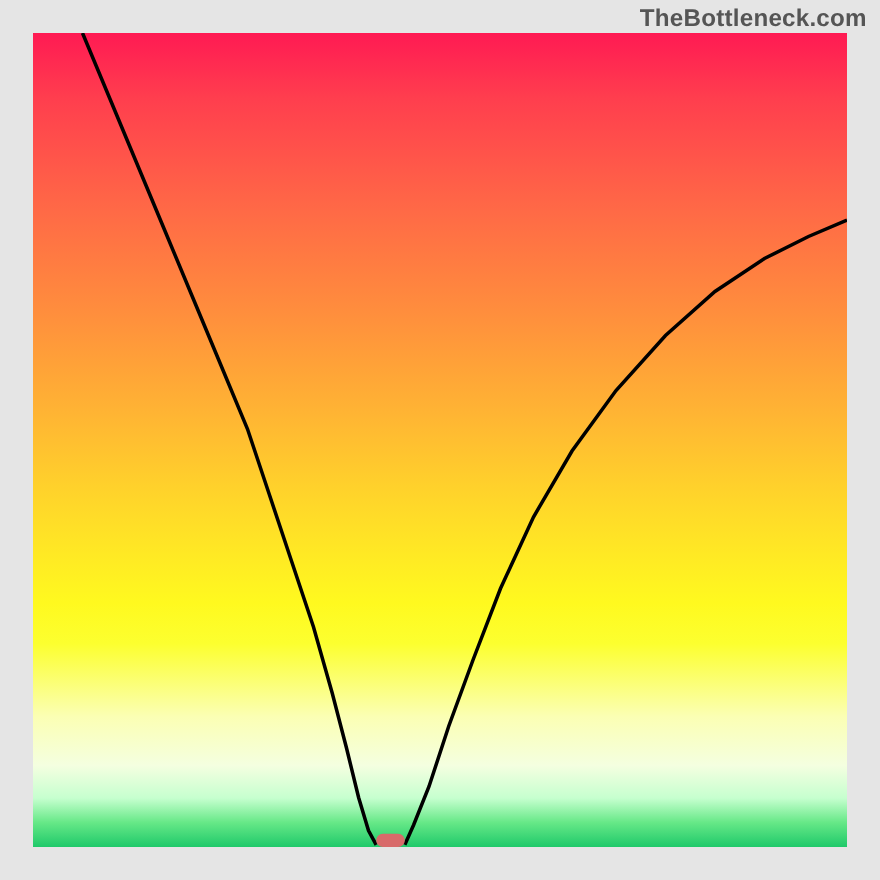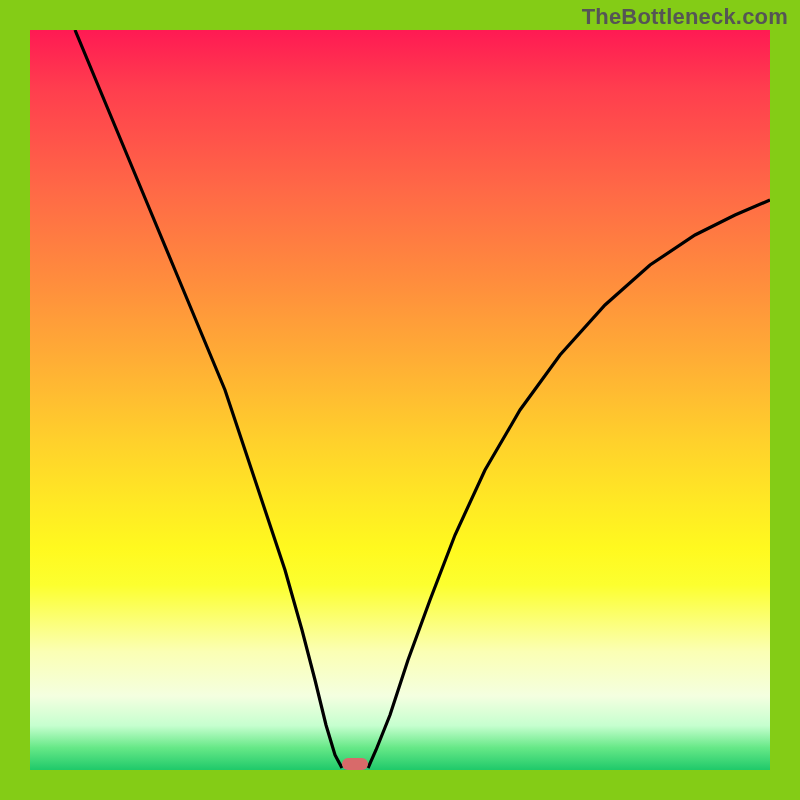--- a/index.html
+++ b/index.html
@@ -8,21 +8,21 @@
     width: 800px;
     height: 800px;
     background: #000;
     font-family: Arial, Helvetica, sans-serif;
     overflow: hidden;
   }
   .stage {
     position: relative;
     width: 800px;
     height: 800px;
-    background: #84cc16;
+    background: #e5e5e5;
   }
   .watermark {
     position: absolute;
     top: 4px;
     right: 12px;
     color: #555;
     font-size: 22px;
     font-weight: 600;
     letter-spacing: 0.2px;
     z-index: 30;

